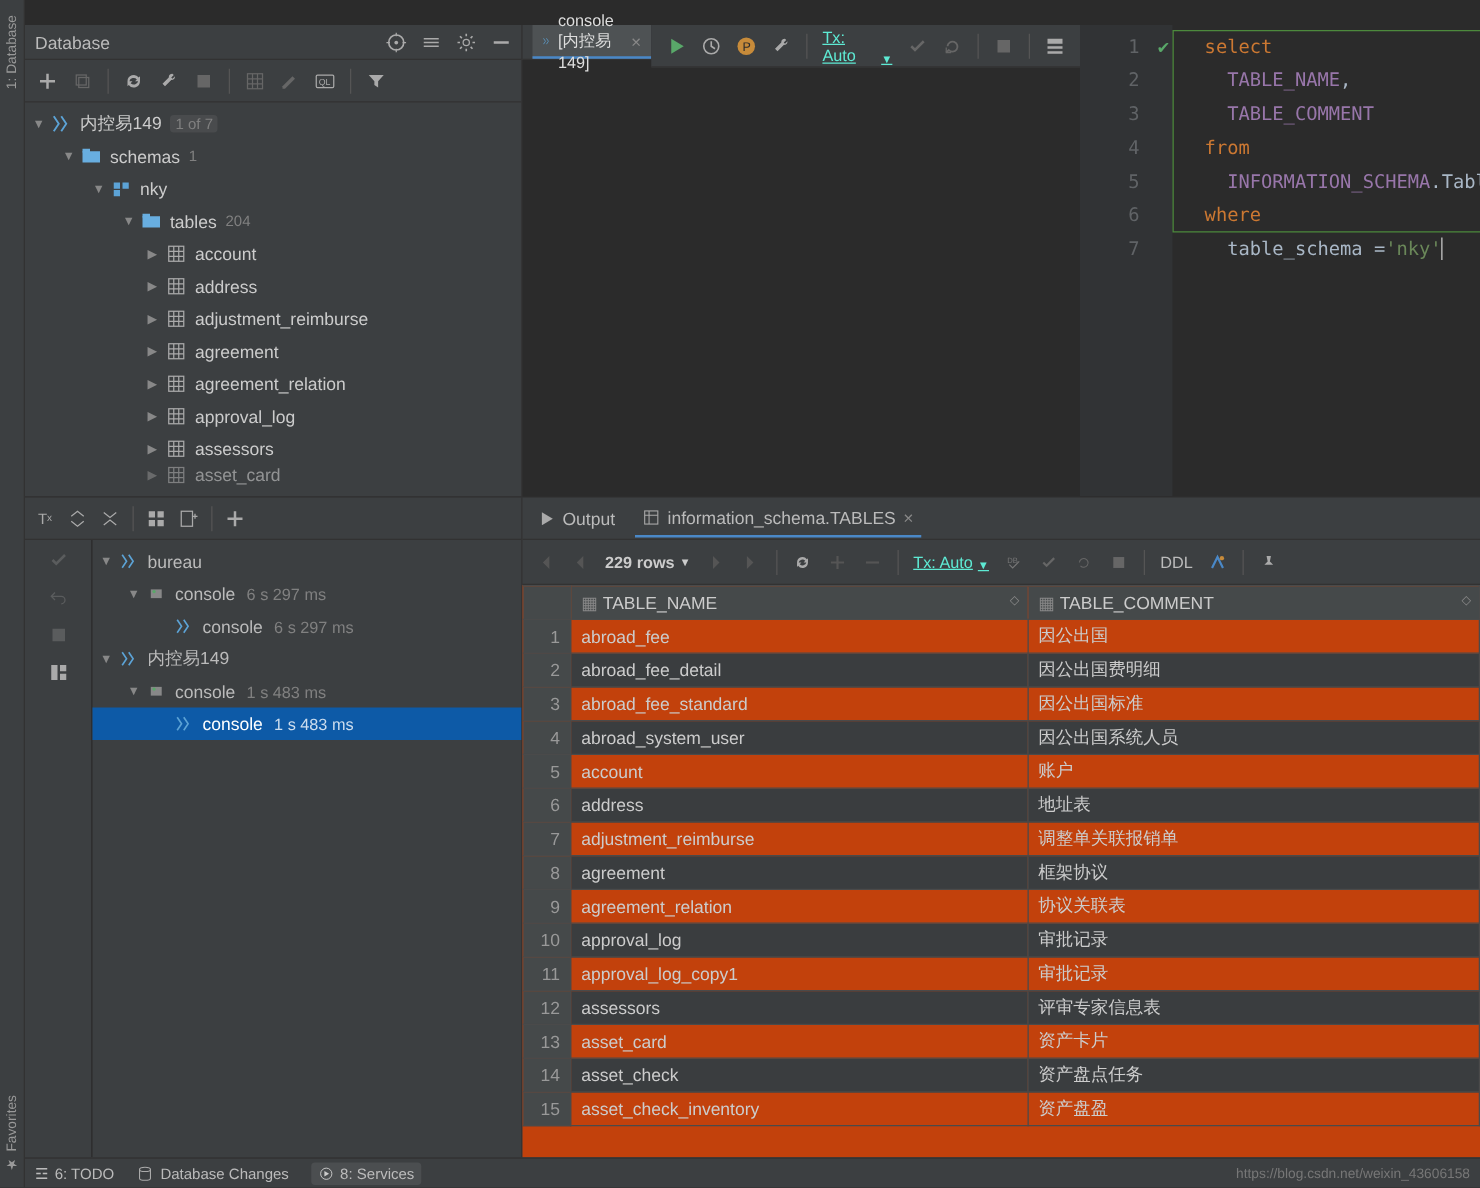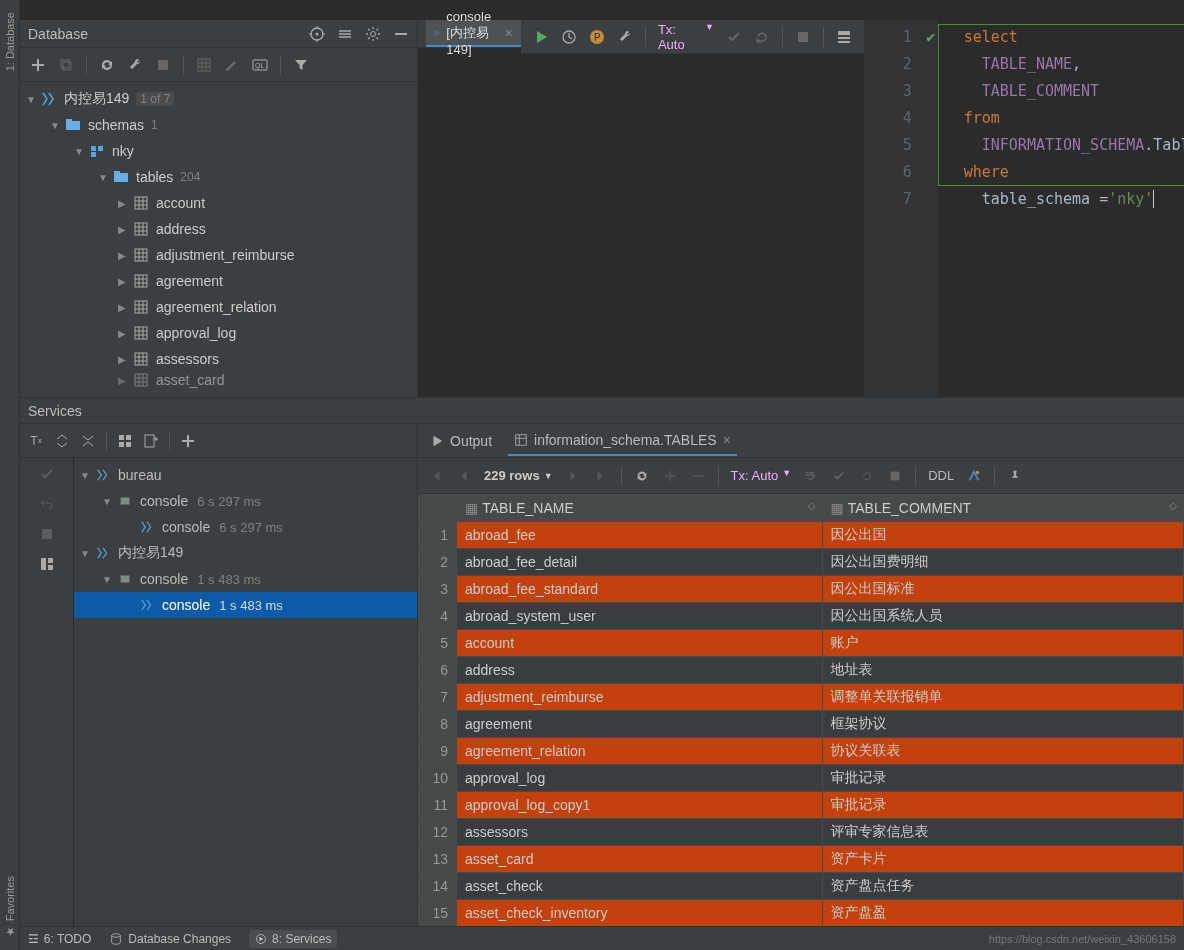--- a/index.html
+++ b/index.html
@@ -108,21 +108,21 @@
     height: 34px;
     background: #3c3f41;
     border-bottom: 1px solid #323232;
     display: flex;
     align-items: center;
     padding: 0 8px;
     gap: 4px;
   }
   .ebtn { width: 26px; height: 26px; display: inline-flex; align-items: center; justify-content: center; cursor: pointer; border-radius: 3px; }
   .ebtn svg { width: 16px; height: 16px; }
-  .tx-label { color: #f0abfc; font-size: 13px; padding: 0 4px; display: flex; align-items: flex-start; gap: 4px; cursor: pointer; }
+  .tx-label { color: #5eead4; font-size: 13px; padding: 0 4px; display: flex; align-items: flex-end; gap: 4px; cursor: pointer; text-decoration: underline; }
   .code-area { flex: 1; display: flex; font-family: "Menlo","Consolas",monospace; font-size: 15px; position: relative; }
   .gutter-col {
     width: 60px;
     background: #313335;
     color: #606366;
     text-align: right;
     padding: 4px 12px 0 0;
     line-height: 27px;
   }
   .gutter-marks { width:14px; background:#313335; padding-top:4px; line-height:27px; text-align:center; color:#606366;}
@@ -498,21 +498,20 @@
           <div class="code-line"><span class="kw">from</span></div>
           <div class="code-line"><span class="ident">  INFORMATION_SCHEMA</span><span class="sym">.Tables</span></div>
           <div class="code-line"><span class="kw">where</span></div>
           <div class="code-line"><span class="sym">  table_schema </span><span class="sym">=</span><span class="str">'nky'</span><span class="caret"></span></div>
         </div>
       </div>
     </div>
   </div>
 
   <div class="services-panel">
-    <div class="svc-header">Services</div>
     <div class="svc-body">
       <div class="svc-left">
         <div class="svc-toolbar">
           <span class="tbtn" style="font-size:12px;color:#aaa;">T<sub style="font-size:8px;">x</sub></span>
           <span class="tbtn">
               <svg viewBox="0 0 16 16">
                 <path d="M3 6l5-4 5 4M3 10l5 4 5-4" stroke="#aaa" fill="none"></path>
               </svg>
             </span>
           <span class="tbtn">

